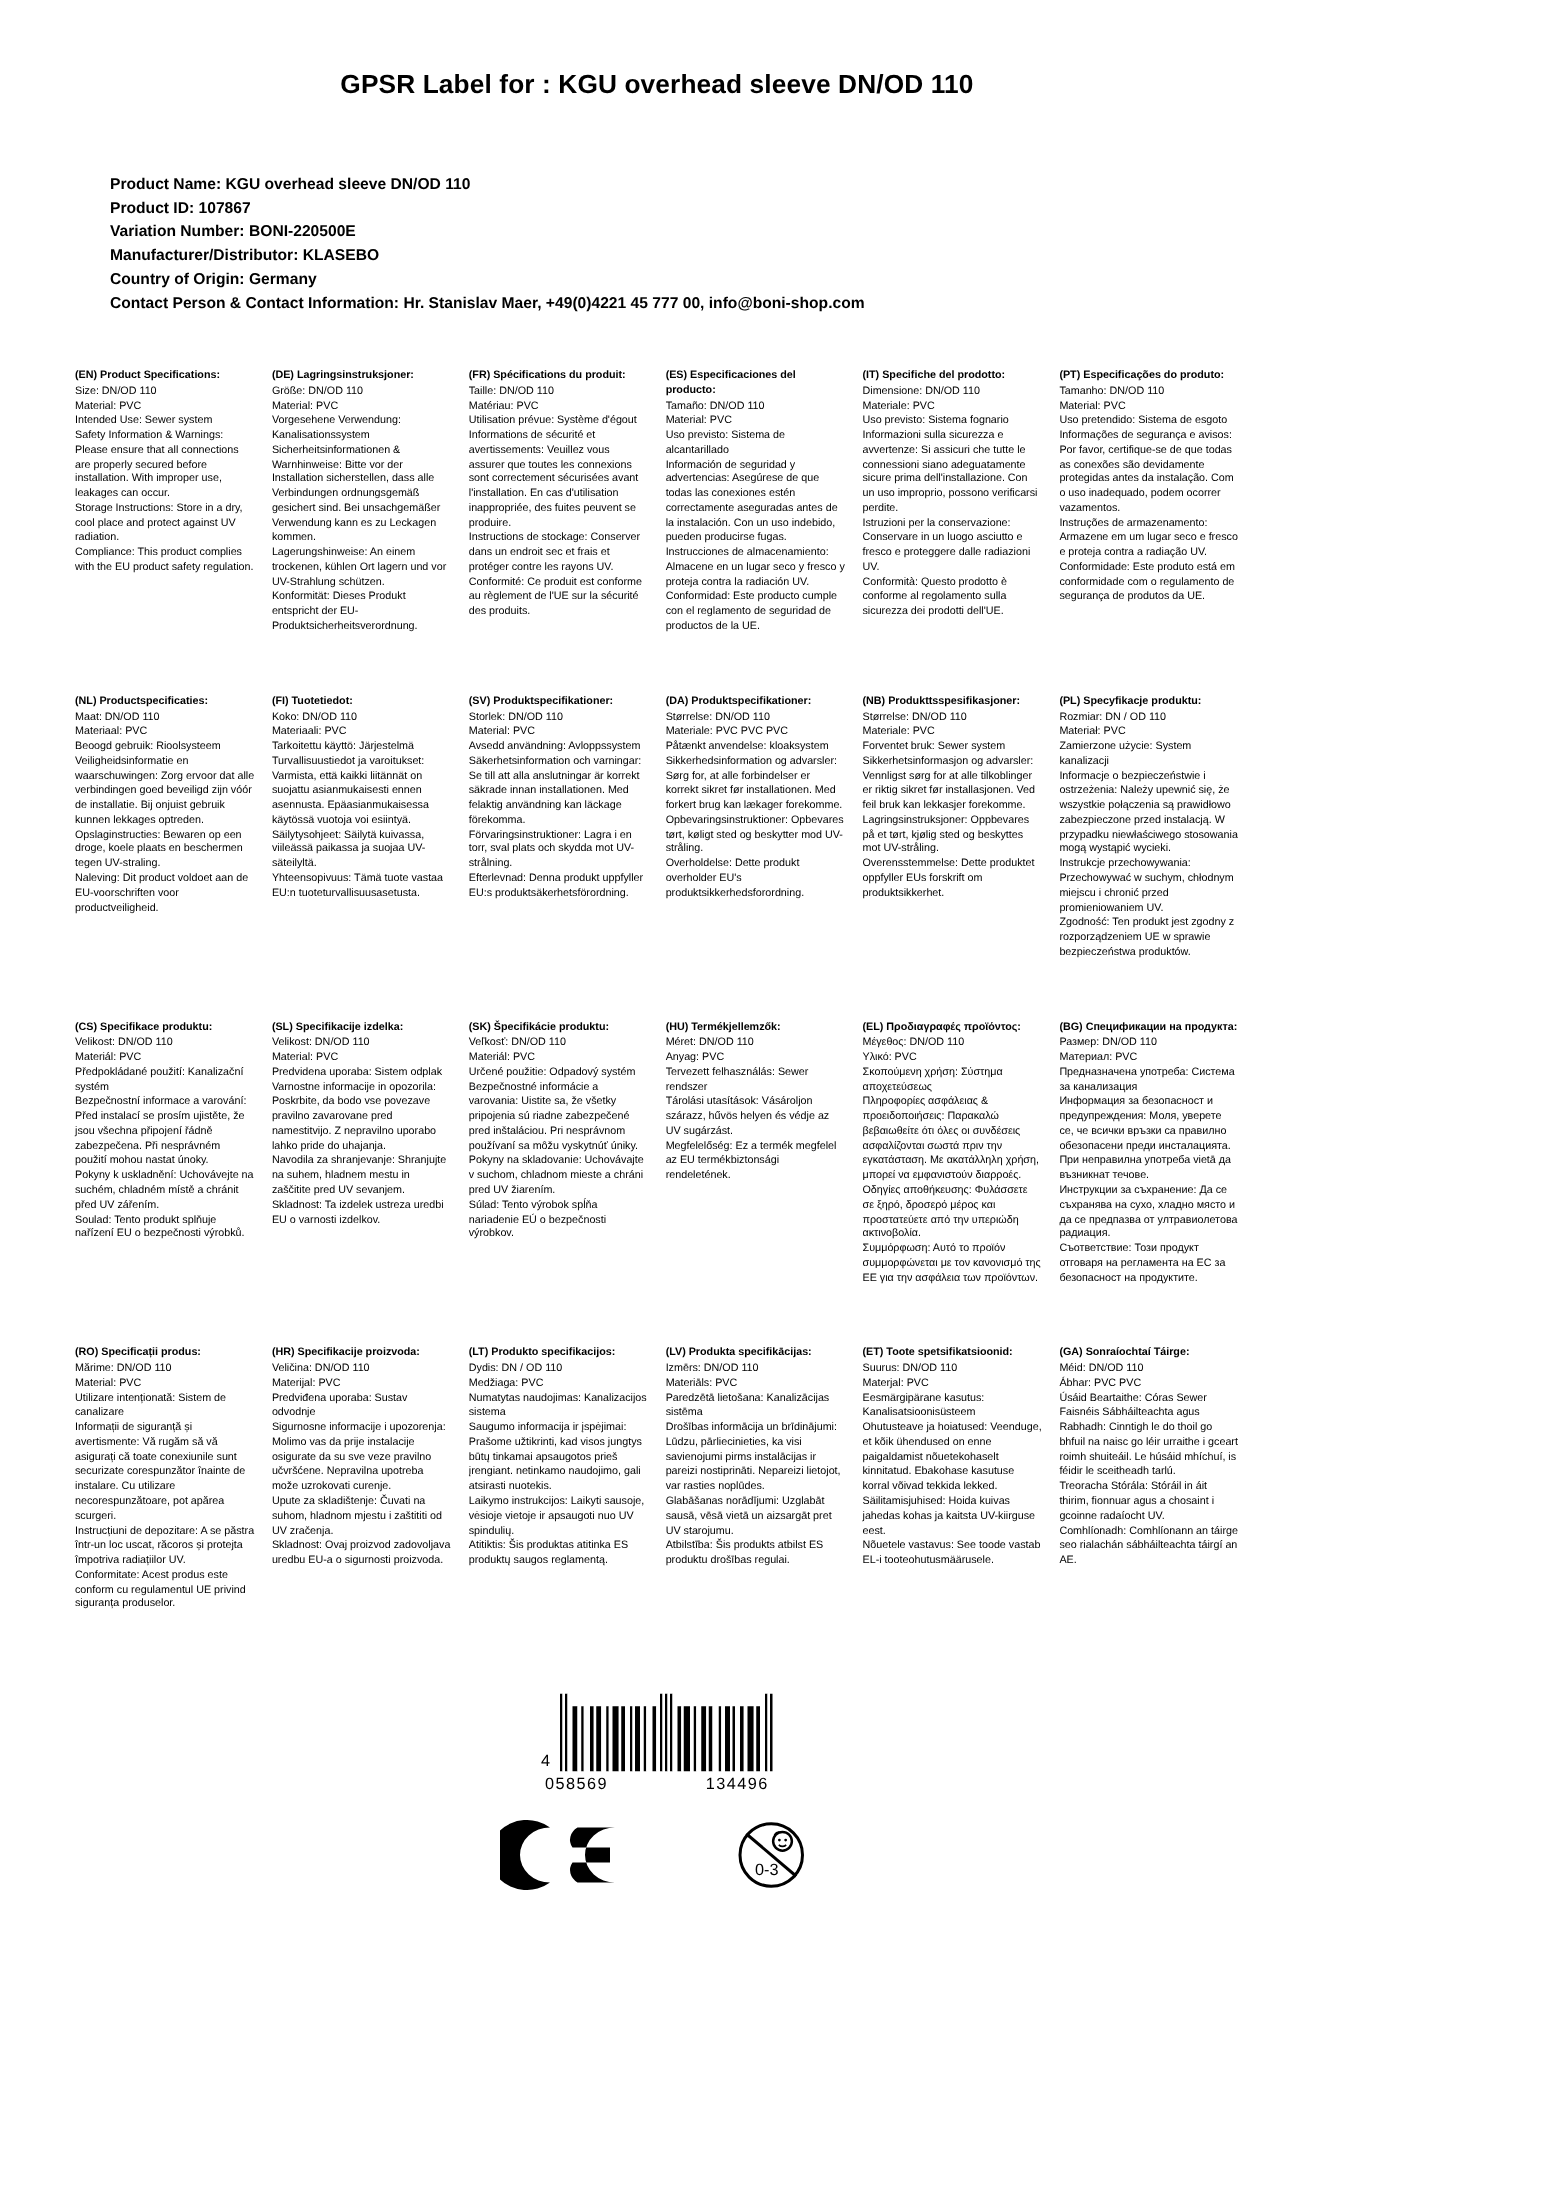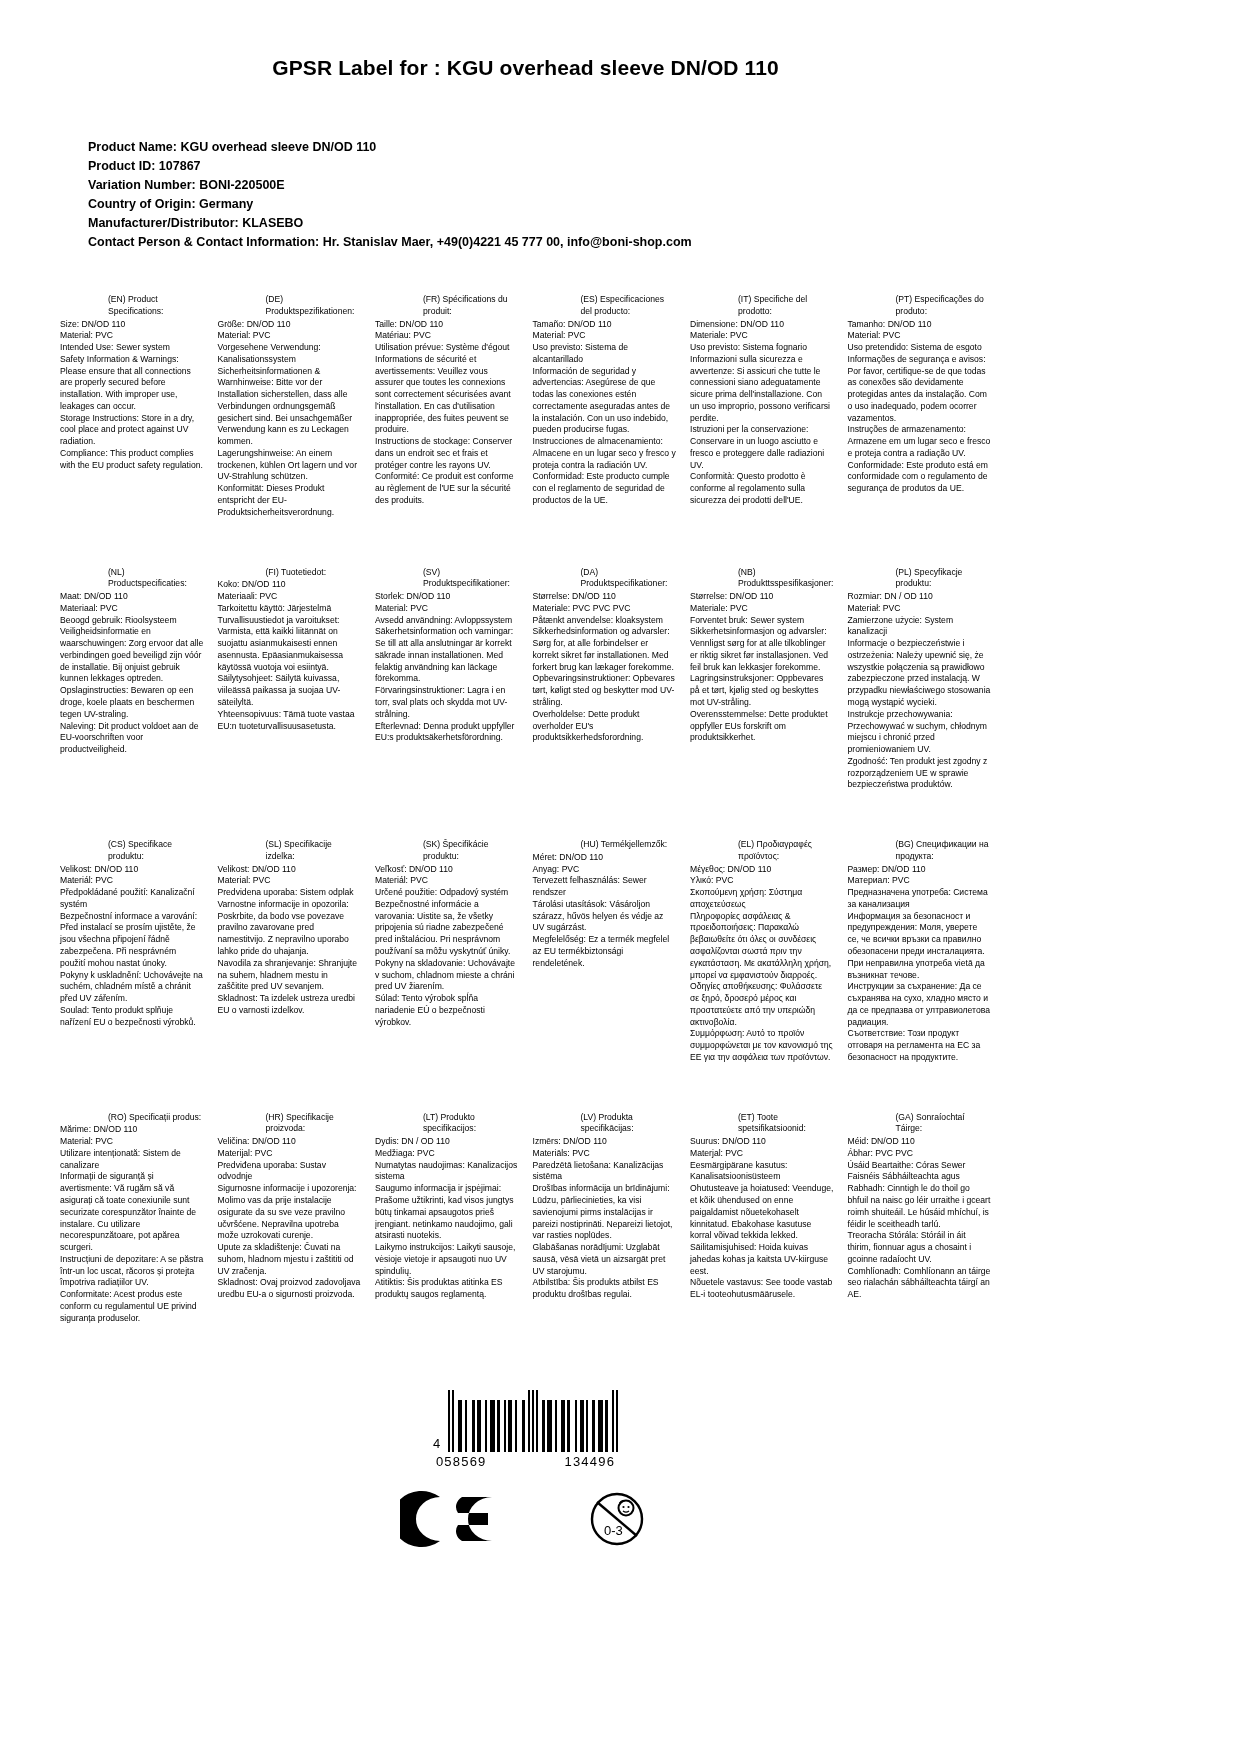--- a/index.html
+++ b/index.html
@@ -42,24 +42,23 @@
   .meta .val {
     font-weight: bold;
   }
   .lang-block {
     font-size: 8.6px;
     line-height: 1.37;
     padding-bottom: 26px;
     break-inside: avoid;
   }
   .lang-block .head {
-    font-weight: normal;
+    font-weight: bold;
     display: block;
     margin-bottom: 1px;
-    margin-left: 48px;
   }
   .lang-block .line {
     display: block;
   }
   .band {
     display: grid;
     grid-template-columns: repeat(6, 1fr);
     column-gap: 14px;
     margin-top: 0;
   }
@@ -130,45 +129,45 @@
     </div>
     <div class="row">
       <span class="lbl">Product ID:</span>
       <span class="val">107867</span>
     </div>
     <div class="row">
       <span class="lbl">Variation Number:</span>
       <span class="val">BONI-220500E</span>
     </div>
     <div class="row">
+      <span class="lbl">Manufacturer/Distributor:</span>
+      <span class="val">KLASEBO</span>
+    </div>
+    <div class="row">
       <span class="lbl">Country of Origin:</span>
       <span class="val">Germany</span>
-    </div>
-    <div class="row">
-      <span class="lbl">Manufacturer/Distributor:</span>
-      <span class="val">KLASEBO</span>
     </div>
     <div class="row">
       <span class="lbl">Contact Person &amp; Contact Information:</span>
       <span class="val">Hr. Stanislav Maer, +49(0)4221 45 777 00, info@boni-shop.com</span>
     </div>
   </div>
 
   <div class="band" style="margin-top:42px;">
     <div class="lang-block">
       <span class="head">(EN) Product Specifications:</span>
       <span class="line">Size: DN/OD 110</span>
       <span class="line">Material: PVC</span>
       <span class="line">Intended Use: Sewer system</span>
       <span class="line">Safety Information &amp; Warnings: Please ensure that all connections are properly secured before installation. With improper use, leakages can occur.</span>
       <span class="line">Storage Instructions: Store in a dry, cool place and protect against UV radiation.</span>
       <span class="line">Compliance: This product complies with the EU product safety regulation.</span>
     </div>
     <div class="lang-block">
-      <span class="head">(DE) Produktspezifikationen:</span>
+      <span class="head">(DE) Lagringsinstruksjoner:</span>
       <span class="line">Größe: DN/OD 110</span>
       <span class="line">Material: PVC</span>
       <span class="line">Vorgesehene Verwendung: Kanalisationssystem</span>
       <span class="line">Sicherheitsinformationen &amp; Warnhinweise: Bitte vor der Installation sicherstellen, dass alle Verbindungen ordnungsgemäß gesichert sind. Bei unsachgemäßer Verwendung kann es zu Leckagen kommen.</span>
       <span class="line">Lagerungshinweise: An einem trockenen, kühlen Ort lagern und vor UV-Strahlung schützen.</span>
       <span class="line">Konformität: Dieses Produkt entspricht der EU-Produktsicherheitsverordnung.</span>
     </div>
     <div class="lang-block">
       <span class="head">(FR) Spécifications du produit:</span>
       <span class="line">Taille: DN/OD 110</span>

